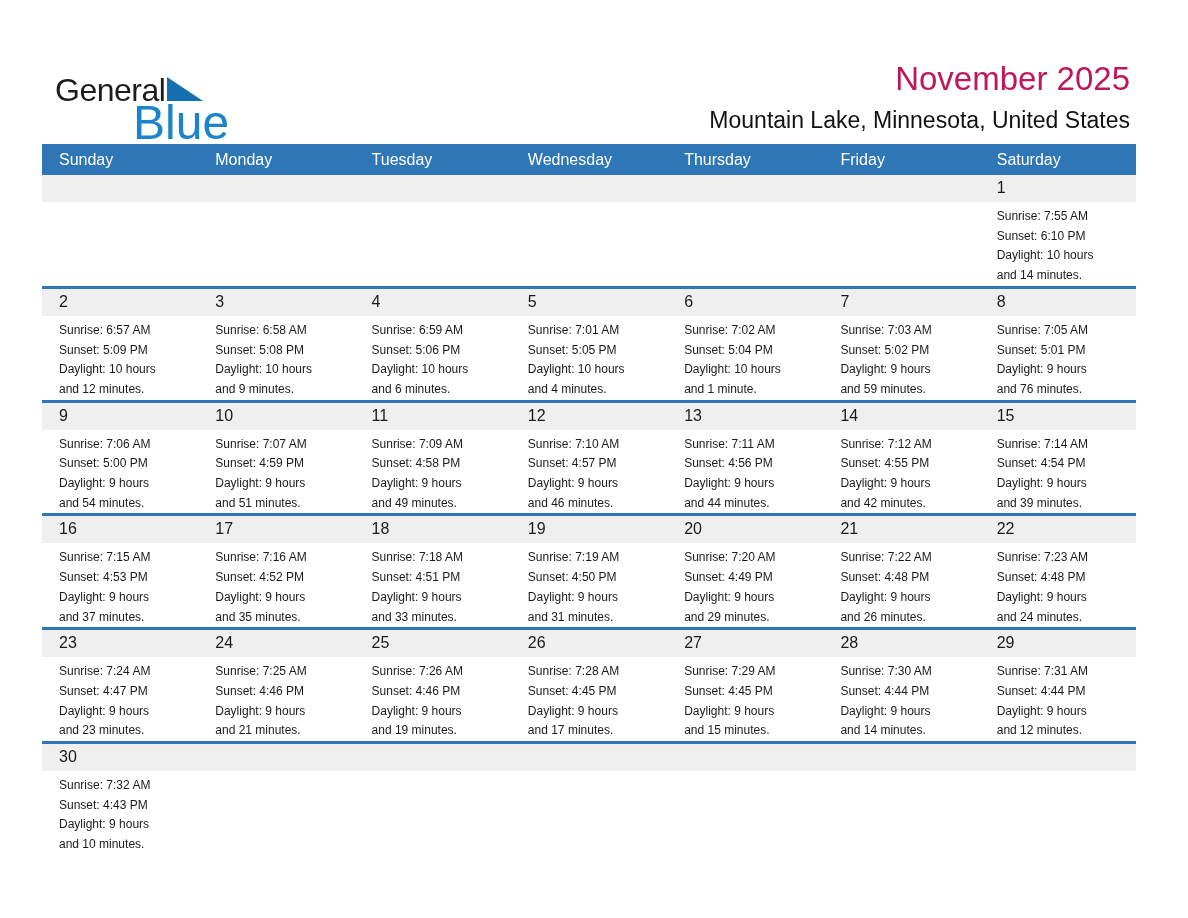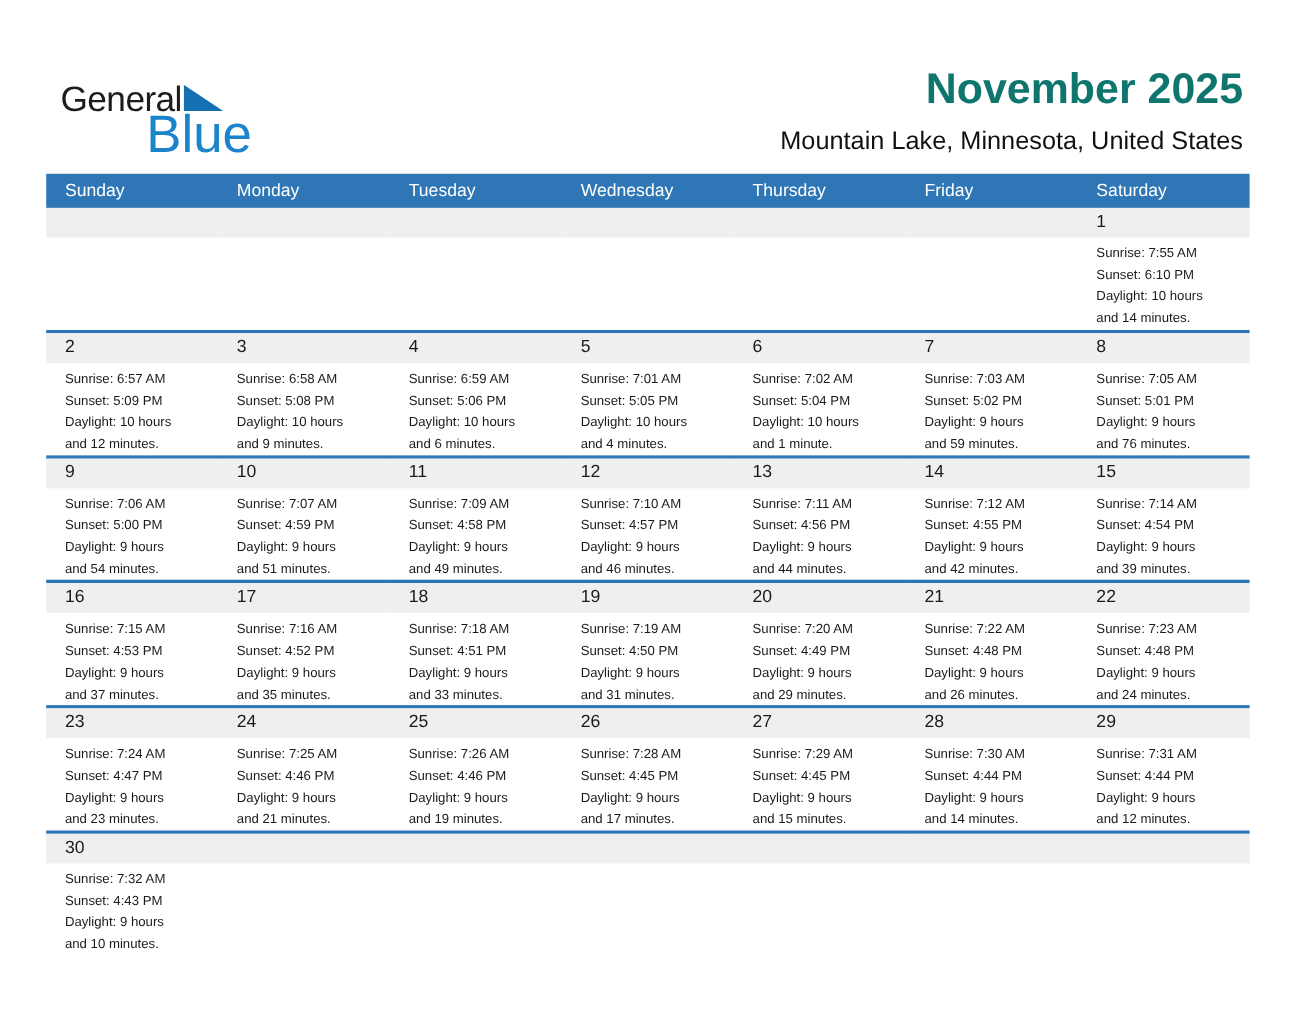--- a/index.html
+++ b/index.html
@@ -17,25 +17,25 @@
   .logo-general {
     font-size: 32px; color: #1c1c1c; letter-spacing: -0.5px; line-height: 1;
   }
   .logo-triangle { margin-left: 2px; margin-top: 3px; display: block; }
   .logo-blue {
     font-size: 48px; line-height: 1; margin-top: -7px; margin-left: 78px;
   }
 
   
   .title-block { position: absolute; right: 58px; top: 60px; text-align: right; }
-  .page-title { font-size: 39px; color: #0f766e; font-weight: 700; line-height: 1.15; }
+  .page-title { font-size: 33px; color: #be185d; font-weight: 400; line-height: 1.15; }
   .page-subtitle { font-size: 23px; color: #111; font-weight: 400; margin-top: 9px; }
 
   
-  .calendar { position: absolute; left: 42px; top: 158px; width: 1094px; }
+  .calendar { position: absolute; left: 42px; top: 144px; width: 1094px; }
   .weekday-row {
     display: grid; grid-template-columns: repeat(7, 1fr);
     background: var(--header-bg); color: #fff;
     height: 31px; align-items: center; font-size: 16px;
   }
   .weekday-cell { padding-left: 17px; }
 
   .week-row {
     display: grid; grid-template-columns: repeat(7, 1fr);
     border-bottom: 3px solid var(--separator);

